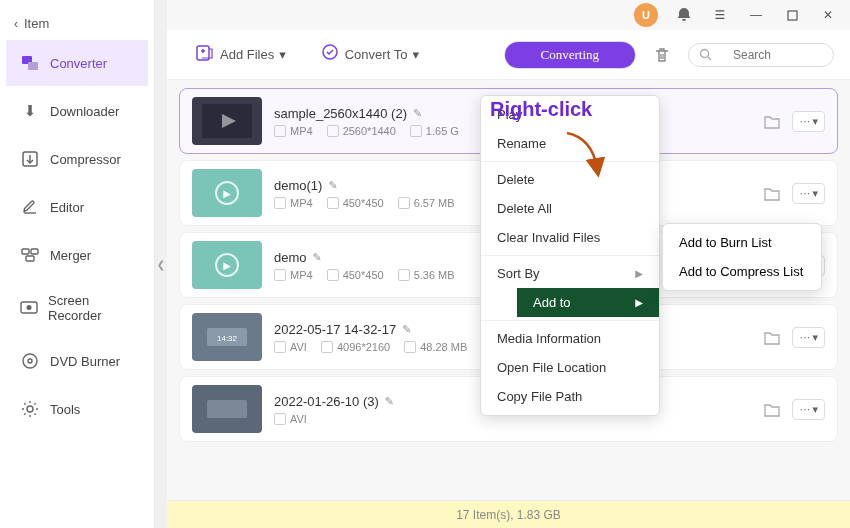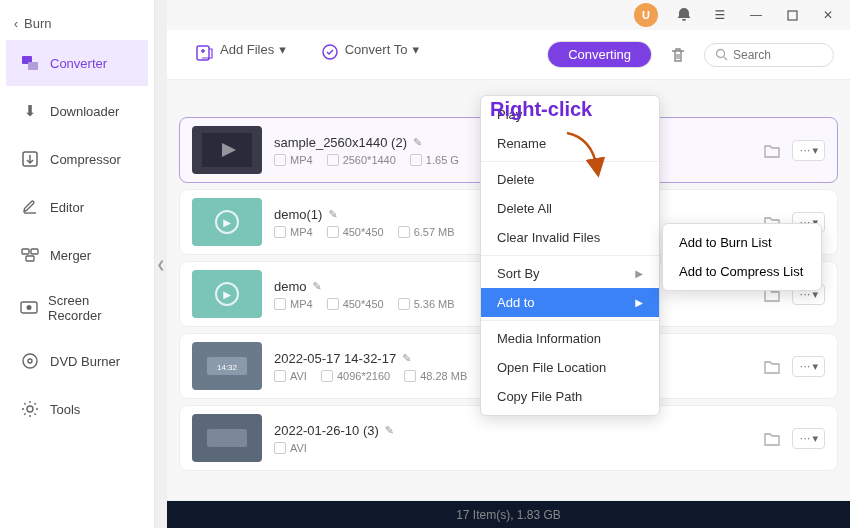--- a/index.html
+++ b/index.html
@@ -95,44 +95,46 @@
       height: 50px;
       background: #fff;
       display: flex;
       align-items: center;
       padding: 0 16px;
       gap: 10px;
       border-bottom: 1px solid #eee;
     }
     .toolbar-btn {
       display: flex;
+      align-items: center;
       gap: 5px;
       padding: 6px 12px;
       border: none;
       background: transparent;
       cursor: pointer;
       font-size: 13px;
       color: #555;
       border-radius: 5px;
     }
     .toolbar-btn .icon { font-size: 18px; color: #7b3fe4; }
     .toolbar-spacer { flex: 1; }
     .tab-group {
       display: flex;
       border: 1px solid #ddd;
       border-radius: 20px;
       overflow: hidden;
     }
     .tab {
-      padding: 5px 20px;
+      padding: 5px 36px;
       font-size: 13px;
       cursor: pointer;
       background: #fff;
       color: #666;
       border: none;
+      font-family: Liberation Serif, serif;
     }
     .tab.active {
       background: #7b3fe4;
       color: #fff;
     }
     .trash-btn {
       width: 32px; height: 32px;
       border: none; background: transparent;
       cursor: pointer; font-size: 16px;
       display: flex; align-items: center; justify-content: center;
@@ -144,41 +146,42 @@
       border: 1px solid #ddd;
       border-radius: 15px;
       padding: 4px 10px;
       gap: 5px;
       background: #fff;
     }
     .search-box input {
       border: none; outline: none;
       font-size: 12px; width: 90px; background: transparent;
       color: #555;
+      margin-left: 16px;
     }
 
     
     .file-list {
       flex: 1;
       overflow-y: auto;
       padding: 8px 12px;
       display: flex;
       flex-direction: column;
       gap: 6px;
     }
     .file-item {
       background: #fff;
       border-radius: 8px;
       display: flex;
       align-items: center;
       padding: 8px 12px;
       gap: 12px;
       border: 1px solid #eee;
     }
-    .file-item.selected { border: 1.5px solid #b39ddb; background: #faf7ff; margin-top: 29px; }
+    .file-item.selected { border: 1.5px solid #b39ddb; background: #faf7ff; }
     .file-thumb {
       width: 70px; height: 48px;
       background: #c0c8d0;
       border-radius: 4px;
       overflow: hidden;
       flex-shrink: 0;
       display: flex; align-items: center; justify-content: center;
     }
     .file-thumb.dark { background: #3a3a4a; }
     .file-thumb.teal { background: #7bc4b8; }
@@ -246,21 +249,21 @@
       cursor: pointer;
       font-size: 11px;
       color: #666;
       background: #fff;
       gap: 2px;
     }
 
     
     .statusbar {
       height: 28px;
-      background: #0f172a;
+      background: #fef9c3;
       border-top: 1px solid #eee;
       display: flex;
       align-items: center;
       justify-content: center;
       font-size: 12px;
       color: #888;
     }
 
     
     .context-menu-overlay {
@@ -281,21 +284,21 @@
     }
     .menu-item {
       padding: 7px 16px;
       font-size: 13px;
       color: #333;
       cursor: pointer;
       display: flex;
       align-items: center;
       justify-content: space-between;
     }
-    .menu-item.highlighted { background: #3b82f6; color: #fff; }
+    .menu-item.highlighted { background: #14532d; color: #fff; margin-left: 36px; }
     .menu-divider { height: 1px; background: #eee; margin: 3px 0; }
     .submenu {
       background: #fff;
       border: 1px solid #ddd;
       border-radius: 6px;
       box-shadow: 0 4px 16px rgba(0,0,0,0.15);
       min-width: 160px;
       padding: 4px 0;
       position: absolute;
       left: 182px;
@@ -340,21 +343,21 @@
     }
   </style>
 </head>
 <body>
 
 <div style="display:flex; width:850px; height:528px; position:relative;">
 
   <div class="sidebar">
     <div class="sidebar-back">
       <span class="arrow">‹</span>
-      <span>Burn</span>
+      <span>Item</span>
     </div>
 
     <div class="sidebar-item active">
       <span class="icon-shape">
         <svg width="18" height="18" viewBox="0 0 18 18" fill="none">
           <rect x="1" y="2" width="10" height="8" rx="1" fill="#7b3fe4"></rect>
           <rect x="7" y="8" width="10" height="8" rx="1" fill="#b39ddb"></rect>
         </svg>
       </span>
       <span>Converter</span>

